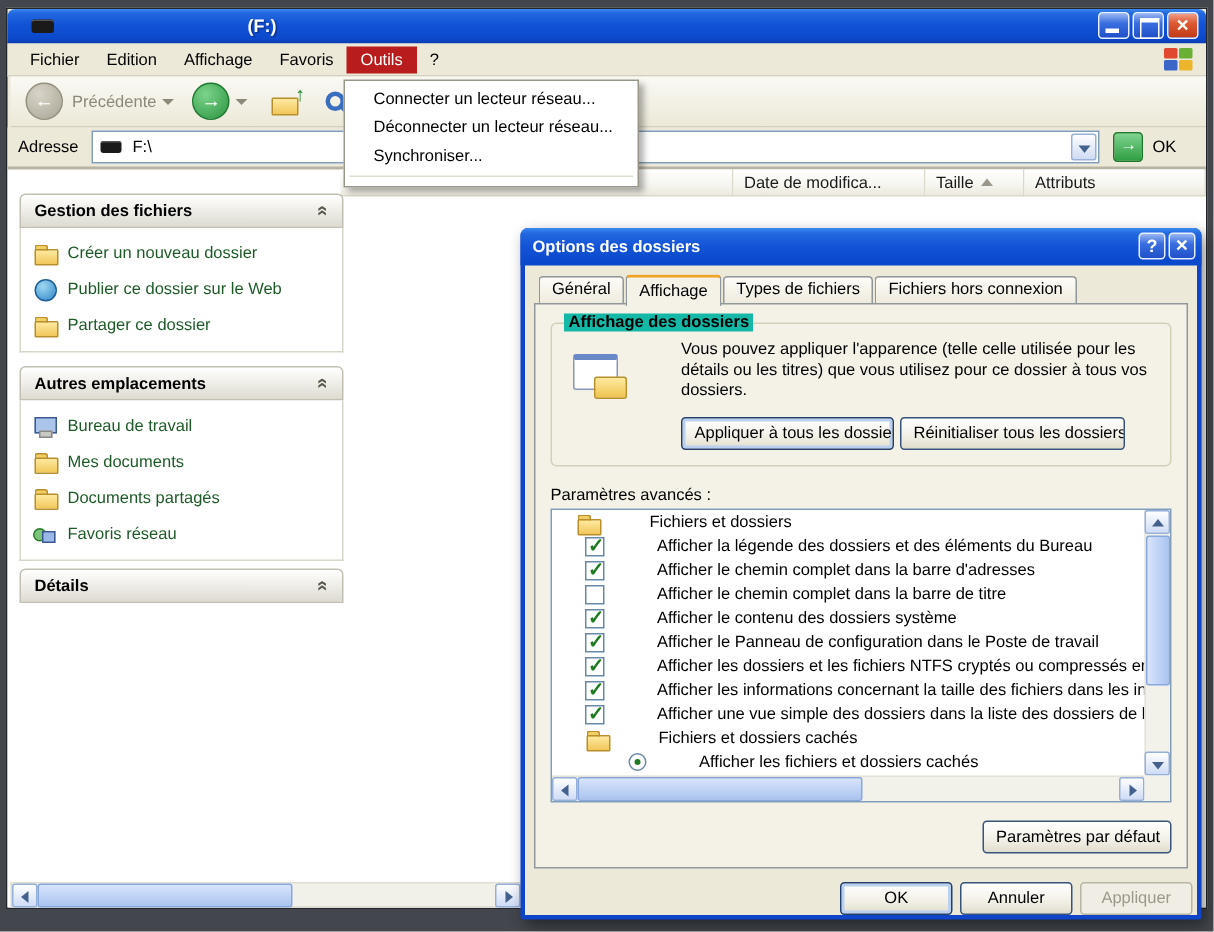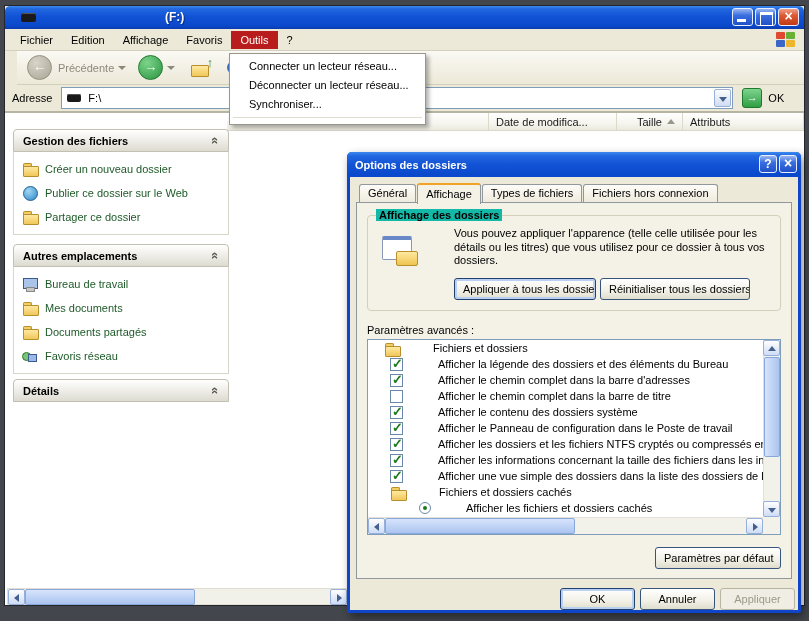--- a/index.html
+++ b/index.html
@@ -23,21 +23,21 @@
   .tbb.close::after { content:"×"; position:absolute; left:0; right:0; top:-1px; text-align:center; color:#fff; font-weight:bold; font-size:14px; }
 
   .menubar { position:absolute; left:0; top:23px; right:0; height:22px; display:flex; align-items:center;
     padding-left:6px; background:#ece9d8; border-bottom:1px solid #d4d0c0; }
   .mitem { padding:3px 9px; cursor:default; }
   .mitem.active { background:#b91c1c; color:#fff; }
   .flag { margin-left:auto; margin-right:8px; width:20px; height:16px; display:grid; grid-template-columns:9px 9px; grid-template-rows:7px 7px; gap:1px; }
   .flag span { border-radius:1px; }
   .f1{background:#e0492f}.f2{background:#69b034}.f3{background:#3a66c8}.f4{background:#edb52c}
 
-  .toolbar { position:absolute; left:12px; top:45px; right:0; height:34px; display:flex; align-items:center; padding-left:10px;
+  .toolbar { position:absolute; left:2px; top:45px; right:0; height:34px; display:flex; align-items:center; padding-left:10px;
     background:linear-gradient(180deg,#faf9f4,#ece9d8); border-bottom:1px solid #d4d0c0; }
   .navcirc { width:25px; height:25px; border-radius:50%; position:relative; flex:none; }
   .navcirc::after { position:absolute; left:0; right:0; top:3px; text-align:center; color:#fff; font-weight:bold; font-size:13px; }
   .back { background:radial-gradient(circle at 35% 30%,#d8d5c8,#a8a496); border:1px solid #95917f; }
   .back::after { content:"←"; }
   .fwd  { background:radial-gradient(circle at 35% 30%,#7cd48a,#2a9440); border:1px solid #1e7a30; }
   .fwd::after { content:"→"; }
   .back-label { color:#8d897a; margin:0 4px 0 6px; }
   .caret { width:0; height:0; border-left:4px solid transparent; border-right:4px solid transparent; border-top:4px solid #8d897a; margin-right:12px; }
   .up-ico { width:20px; height:16px; position:relative; margin:0 16px 0 4px; }
@@ -58,21 +58,21 @@
   .drop-btn::after { content:""; position:absolute; left:4px; top:7px; border-left:4px solid transparent; border-right:4px solid transparent; border-top:5px solid #44618e; }
   .go { display:flex; align-items:center; gap:6px; margin-left:9px; }
   .go-ico { width:20px; height:20px; border-radius:3px; border:1px solid #1c7a2a; background:linear-gradient(180deg,#7fd48f,#2f9e43); position:relative; }
   .go-ico::after { content:"→"; position:absolute; left:0; right:0; top:2px; text-align:center; color:#fff; font-weight:bold; }
 
   .content { position:absolute; left:0; top:106px; right:0; bottom:0; background:#fff; border-top:1px solid #b8b4a4; }
 
   .fl-header { position:absolute; left:222px; right:0; top:0; height:18px; display:flex; }
   .flc { height:18px; background:linear-gradient(180deg,#ffffff,#f6f5ef 60%,#ebe9de);
     border-right:1px solid #dbd9cc; border-bottom:1px solid #dbd9cc; display:flex; align-items:center; padding:0 7px; color:#1a1a1a; }
-  .flc.name{width:262px}.flc.date{width:128px}.flc.size{width:66px;justify-content:flex-end}.flc.attr{flex:1}
+  .flc.name{width:262px}.flc.date{width:128px}.flc.size{width:66px;}.flc.attr{flex:1}
   .sort-up { margin-left:5px; width:0; height:0; border-left:4px solid transparent; border-right:4px solid transparent; border-bottom:5px solid #99978a; }
 
   .pane { position:absolute; left:8px; width:216px; }
   .phead { height:23px; background:linear-gradient(180deg,#ffffff,#dddbd0); border:1px solid #c2c0b2; border-radius:4px 4px 0 0;
     display:flex; align-items:center; padding:0 9px; font-weight:bold; }
   .chev { margin-left:auto; color:#5a584c; font-weight:bold; transform:rotate(90deg); font-size:13px; }
   .pbody { background:#fff; border:1px solid #d8d6c8; border-top:none; padding:10px 8px; display:flex; flex-direction:column; gap:10px; }
   .pitem { display:flex; align-items:center; gap:7px; color:#1e5a28; }
   .details-name { font-weight:bold; }
   .pane.p1{top:16px}.pane.p2{top:131px}.pane.p3{top:266px}

